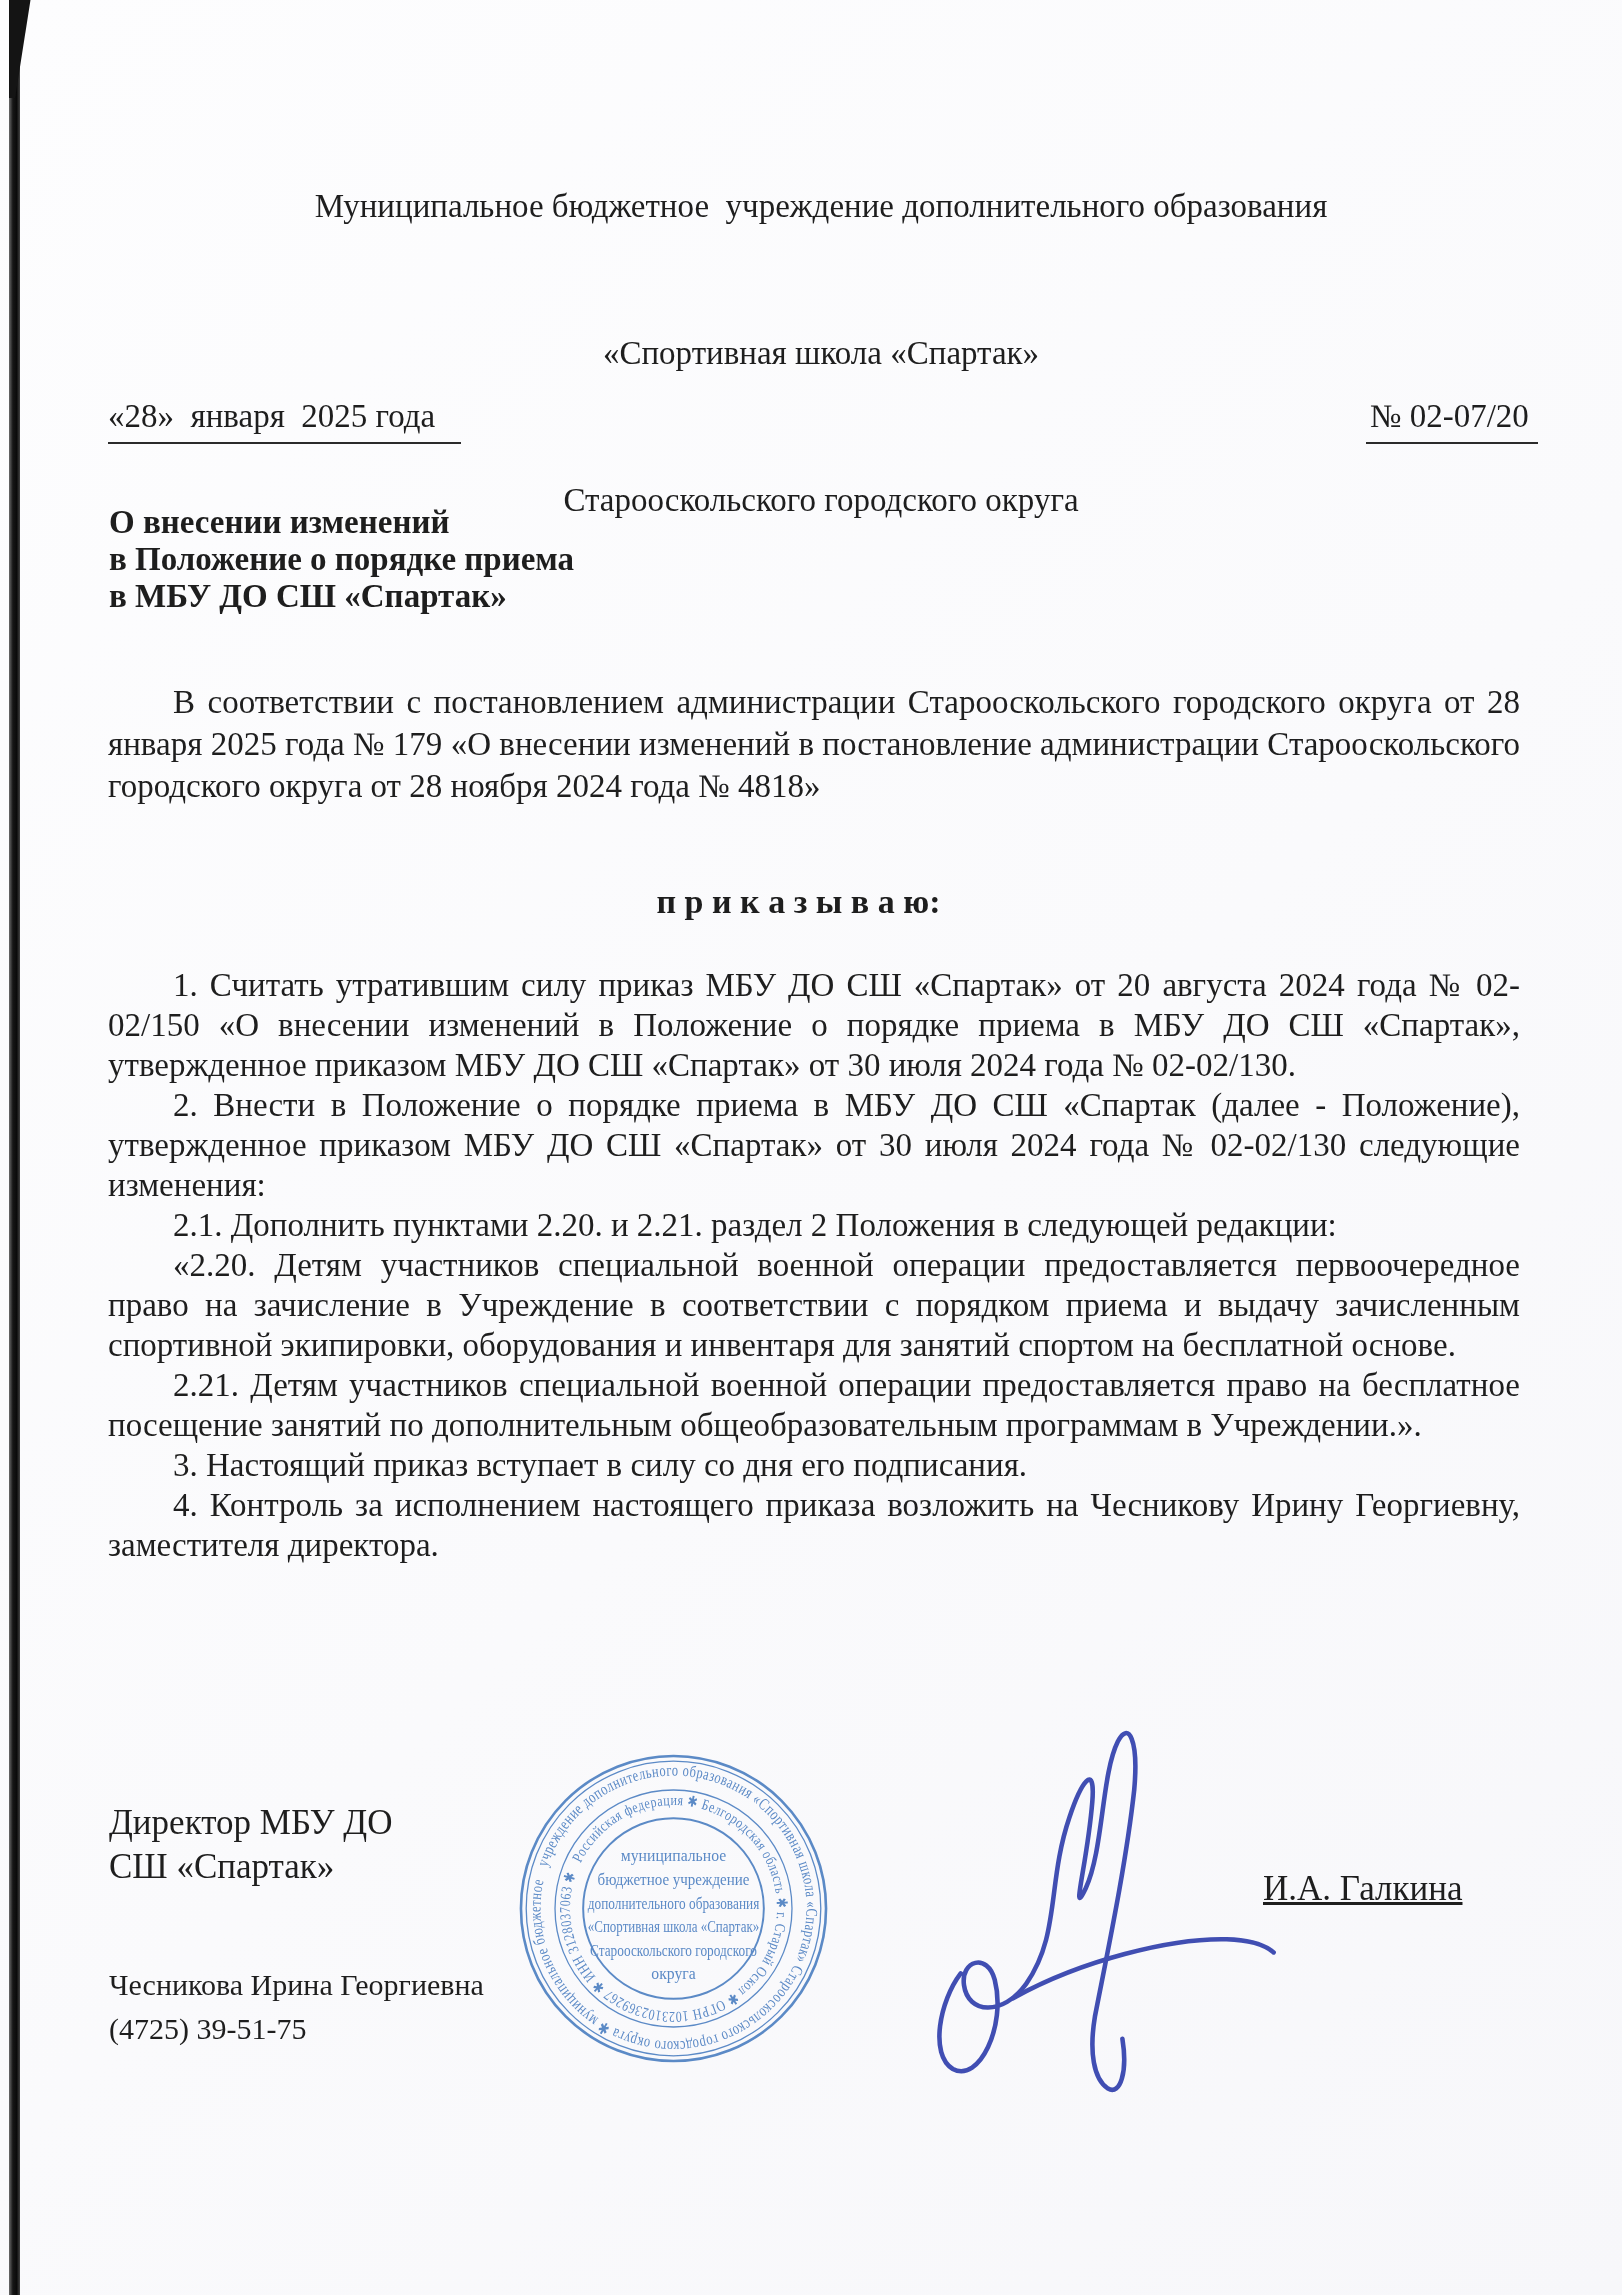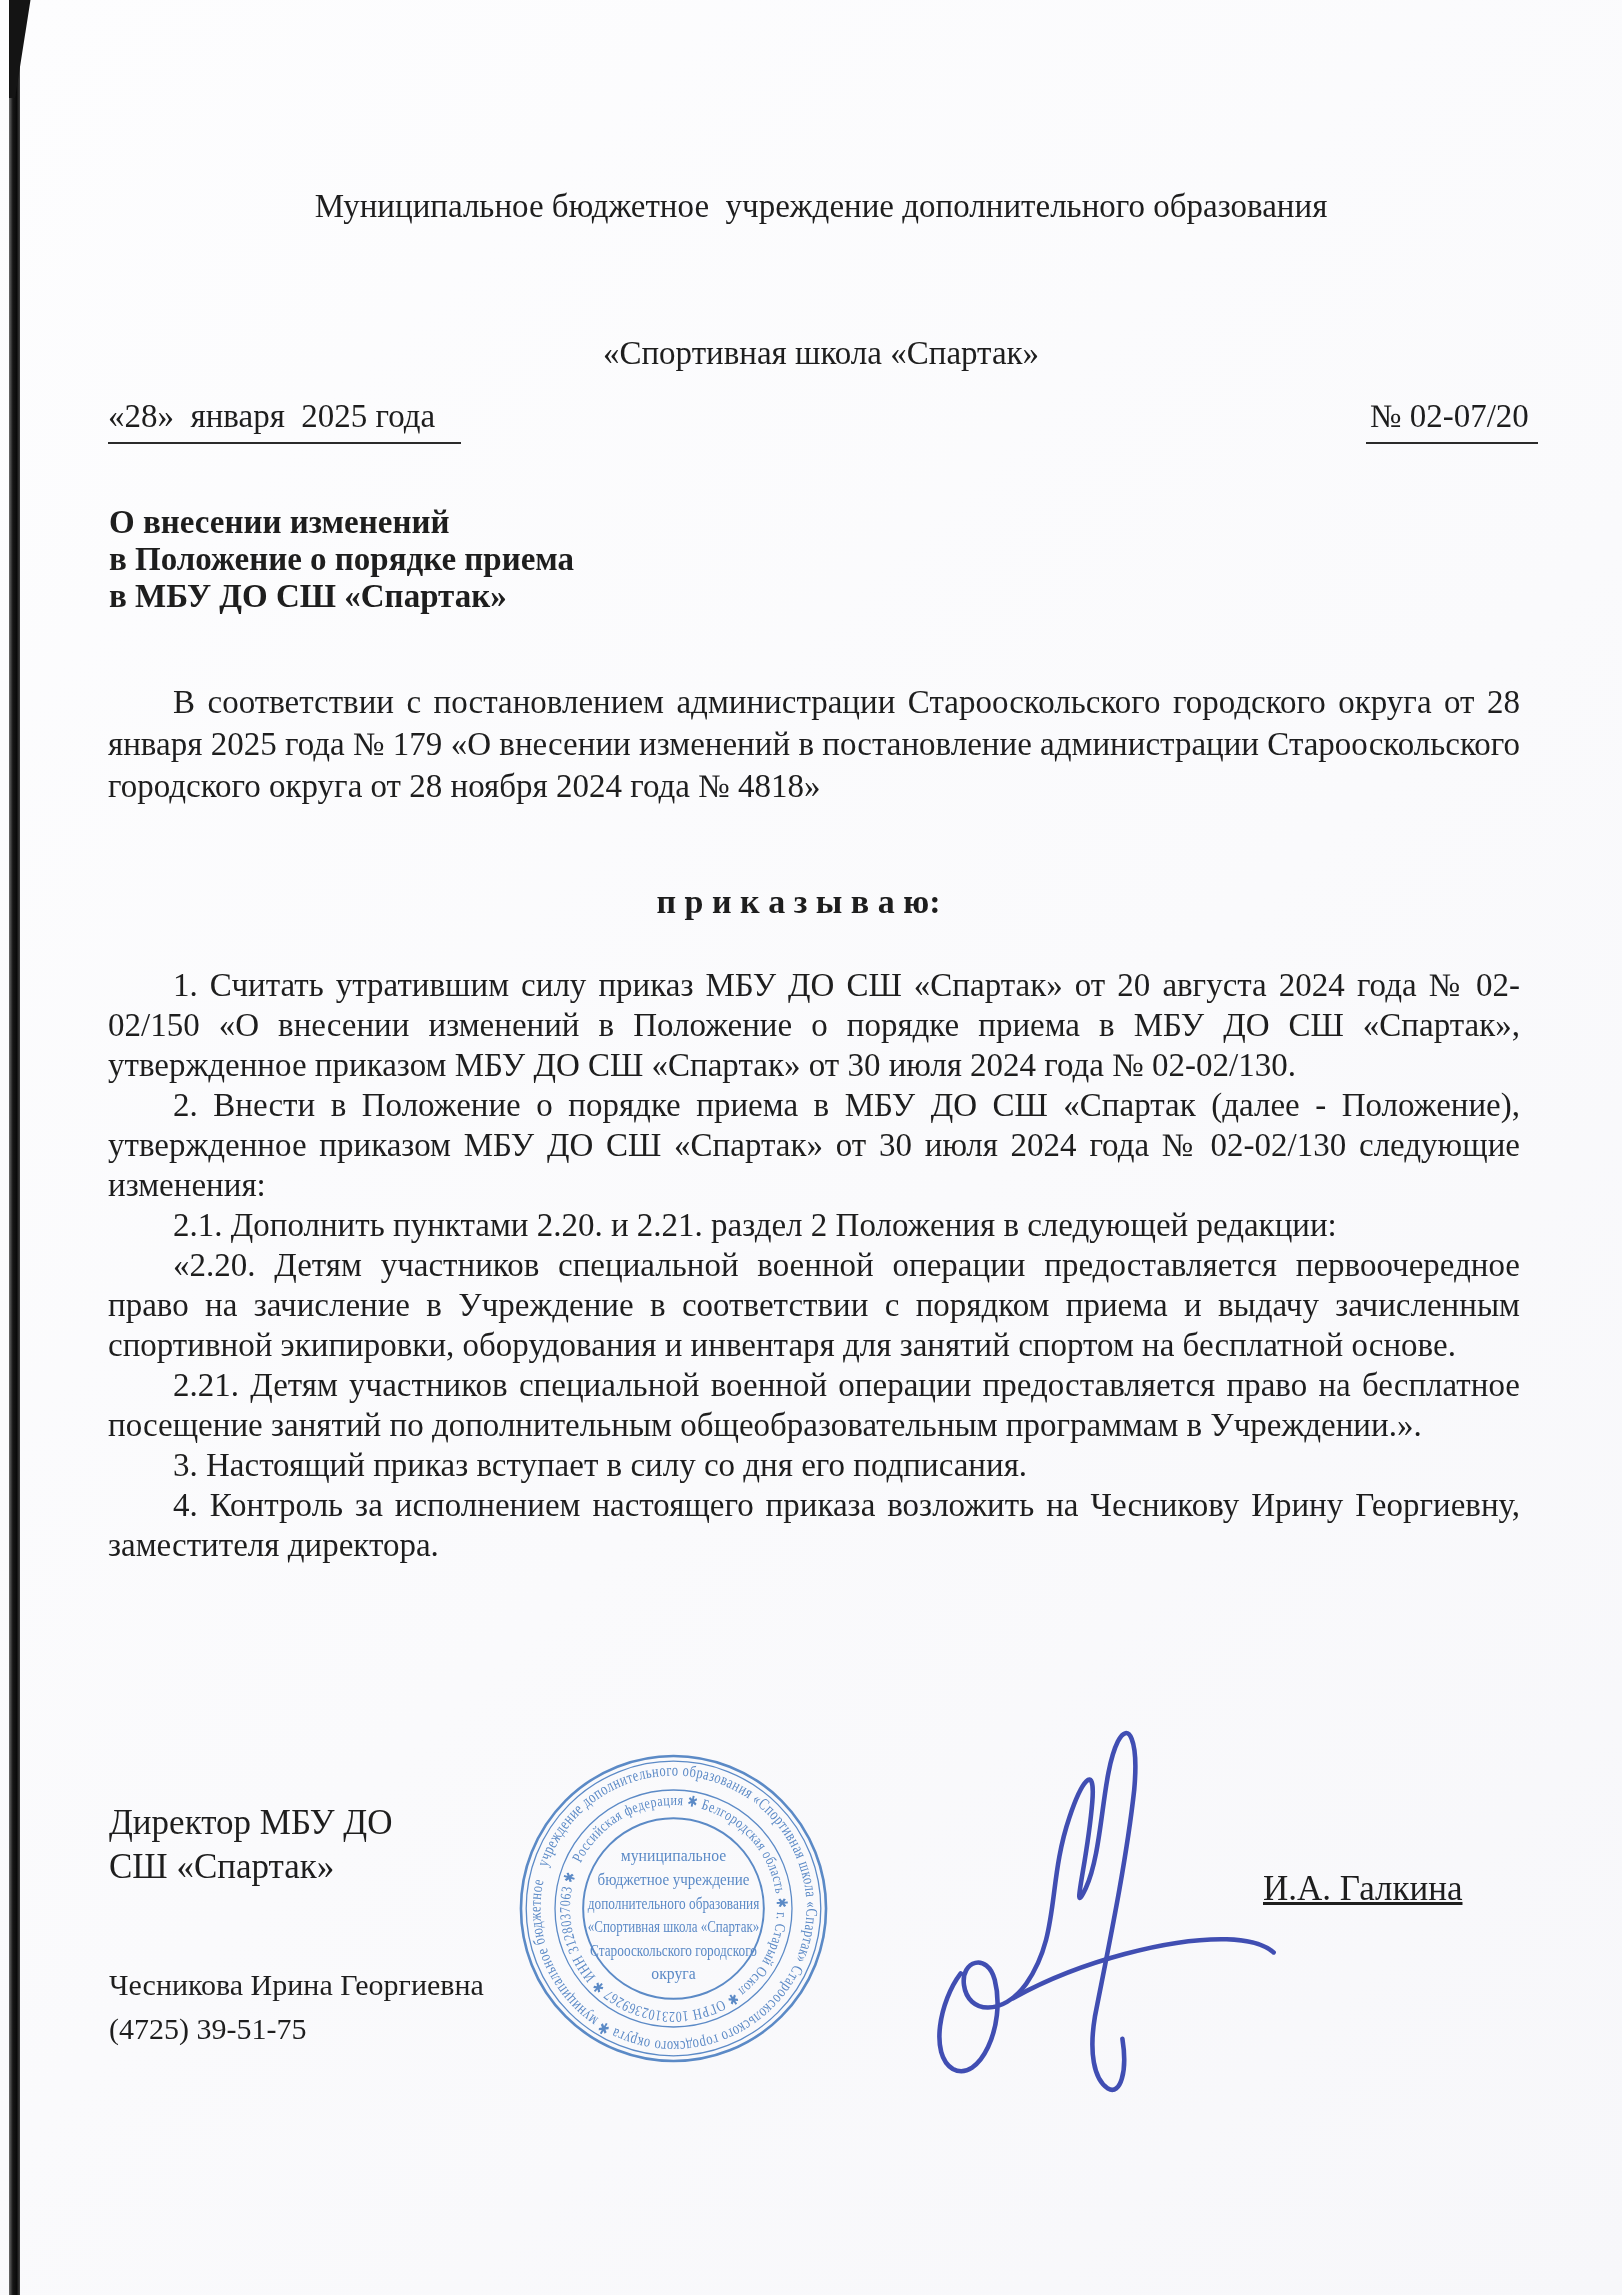--- a/index.html
+++ b/index.html
@@ -83,20 +83,21 @@
 <body>
 
 <div class="page">
 
   <div class="scan-edge"></div>
   <div class="scan-corner"></div>
 
   <div class="org-header">
     <div>Муниципальное бюджетное  учреждение дополнительного образования</div>
     <div>«Спортивная школа «Спартак»</div>
+    <div>Старооскольского городского округа</div>
   </div>
 
 
   <div class="date-row">
     <span class="date-value">«28»  января  2025 года</span>
     <span class="doc-number">№ 02-07/20</span>
   </div>
 
   <div class="subject">
     <div>О внесении изменений</div>

